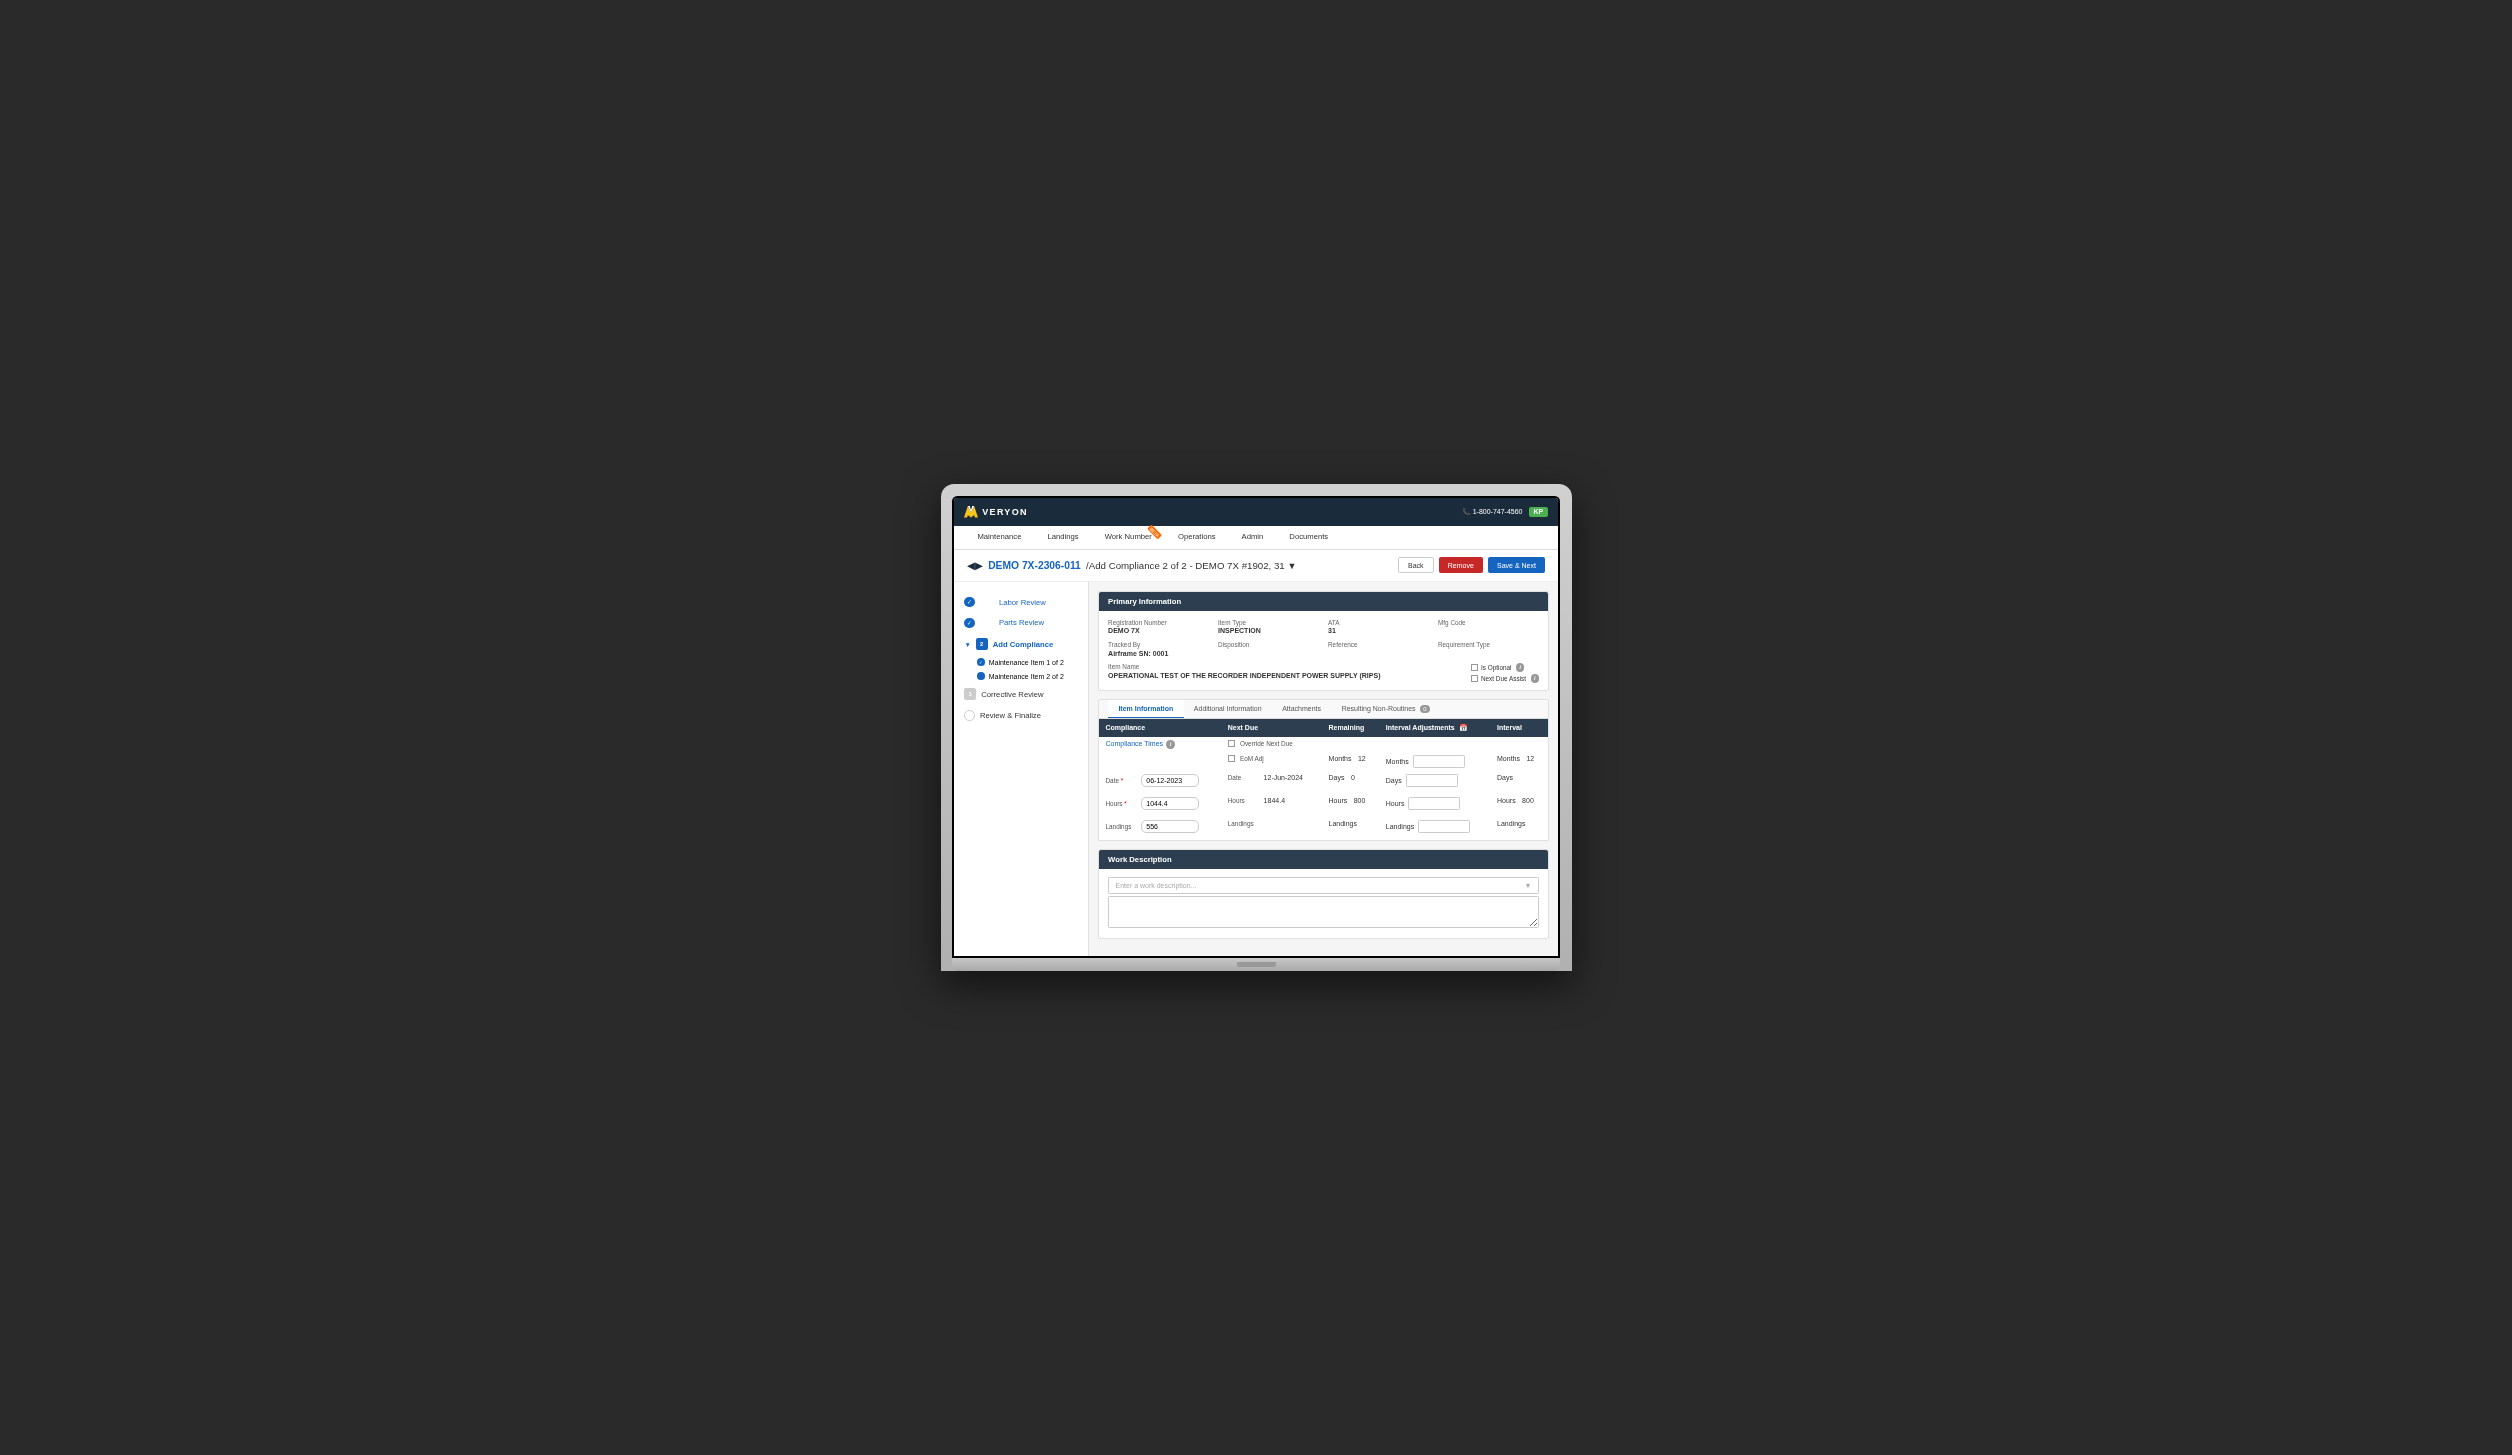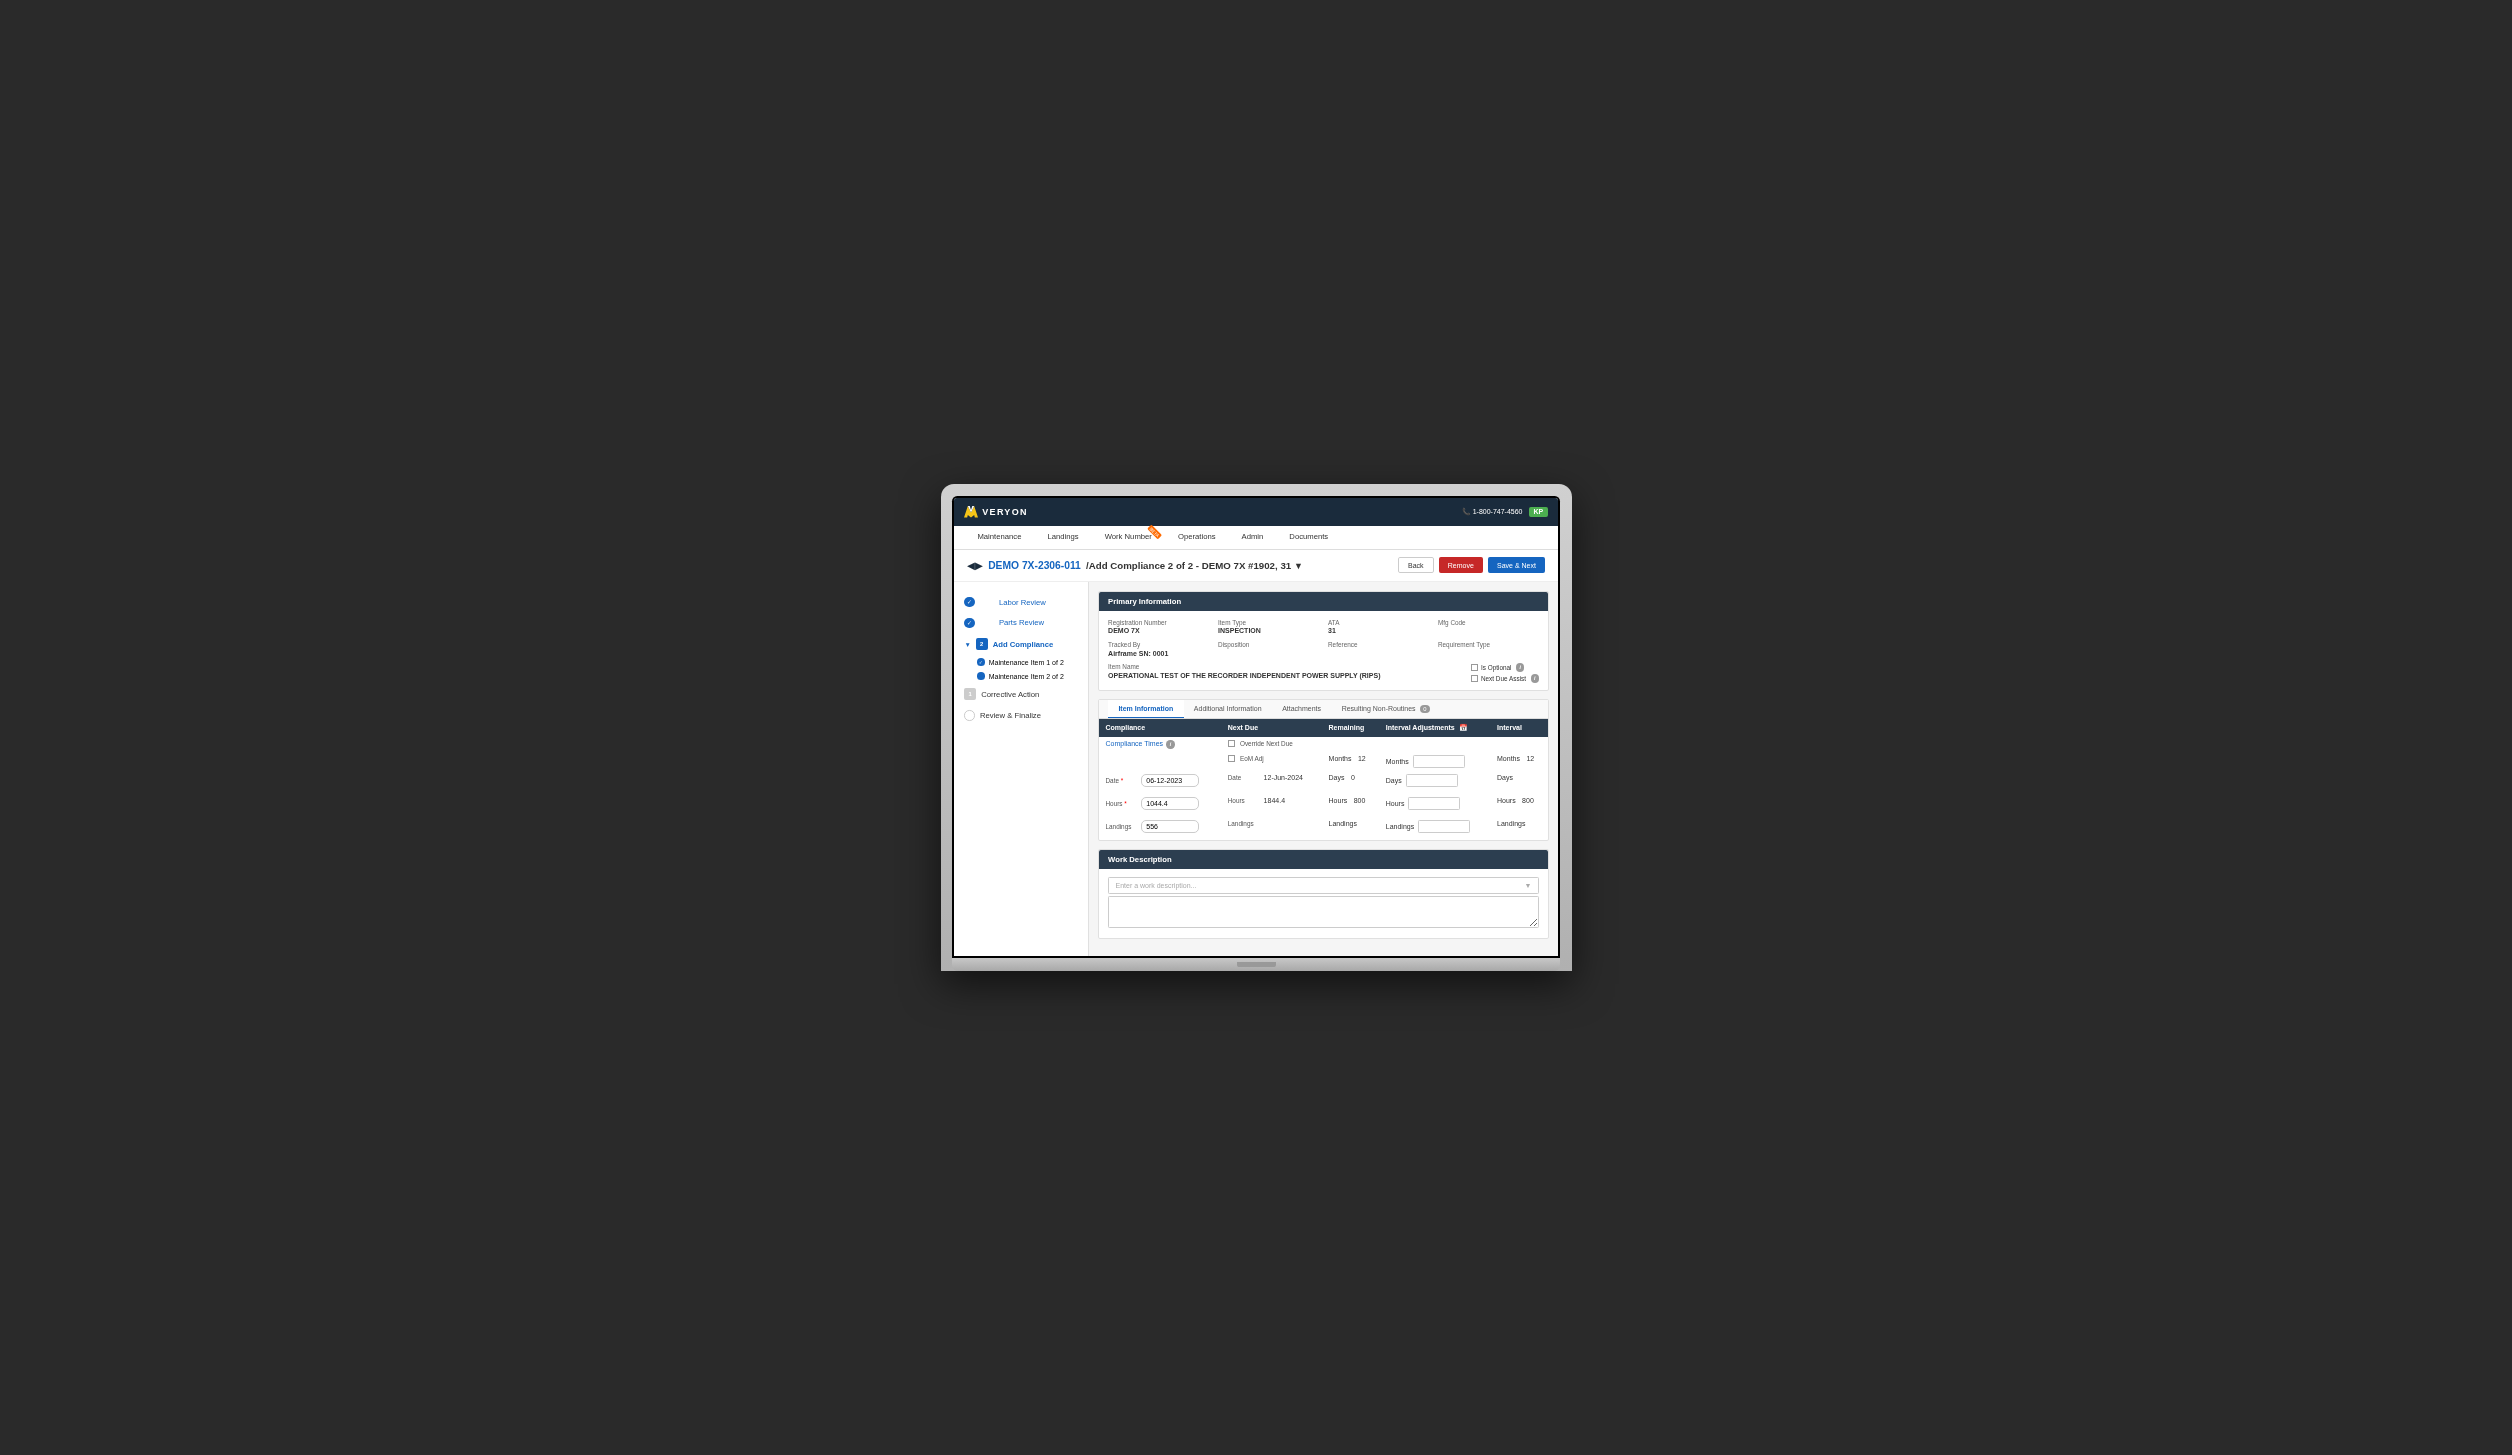--- a/index.html
+++ b/index.html
@@ -136,21 +136,21 @@
     }
     .demo-link {
       color: #1565c0;
       font-size: 10.3px;
       font-weight: bold;
       text-decoration: none;
     }
     .page-title-text {
       color: #333;
       font-size: 9.7px;
-      font-weight: bold;
+      font-weight: normal;
     }
     .title-dropdown {
       color: #333;
       font-size: 9px;
       cursor: pointer;
     }
     .header-buttons {
       display: flex;
       gap: 5.2px;
     }
@@ -586,21 +586,21 @@
               <div class="sub-dot-check">✓</div>
               <span>Maintenance Item 1 of 2</span>
             </div>
             <div class="sidebar-sub-item">
               <div class="sub-dot-blue"></div>
               <span>Maintenance Item 2 of 2</span>
             </div>
           </div>
           <div class="sidebar-item">
             <div class="sidebar-icon-number" style="background:#ccc;">1</div>
-            <span class="sidebar-item-label">Corrective Action</span>
+            <span class="sidebar-item-label">Corrective Review</span>
           </div>
           <div class="sidebar-item">
             <div class="sidebar-icon-circle"></div>
             <span class="sidebar-item-label">Review &amp; Finalize</span>
           </div>
         </div>
 
         <div class="content-area">
 
           <div class="panel">

